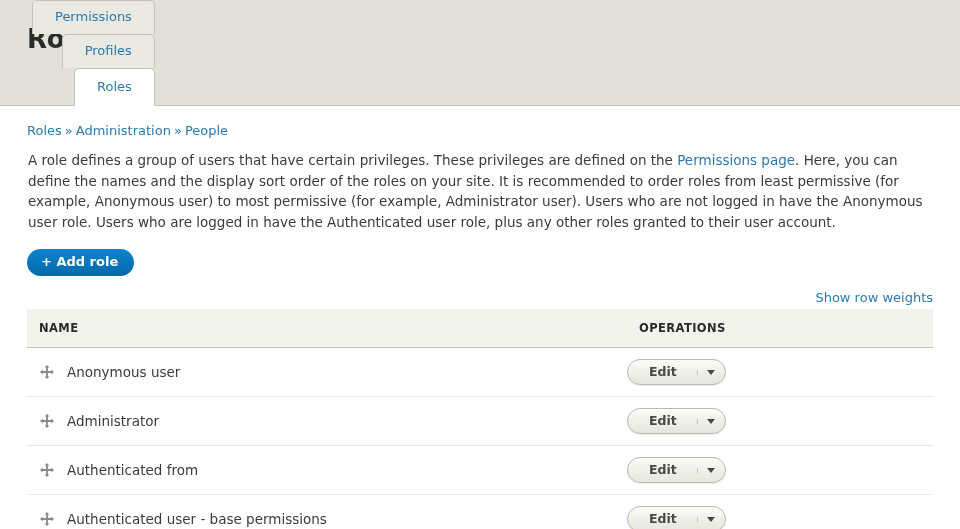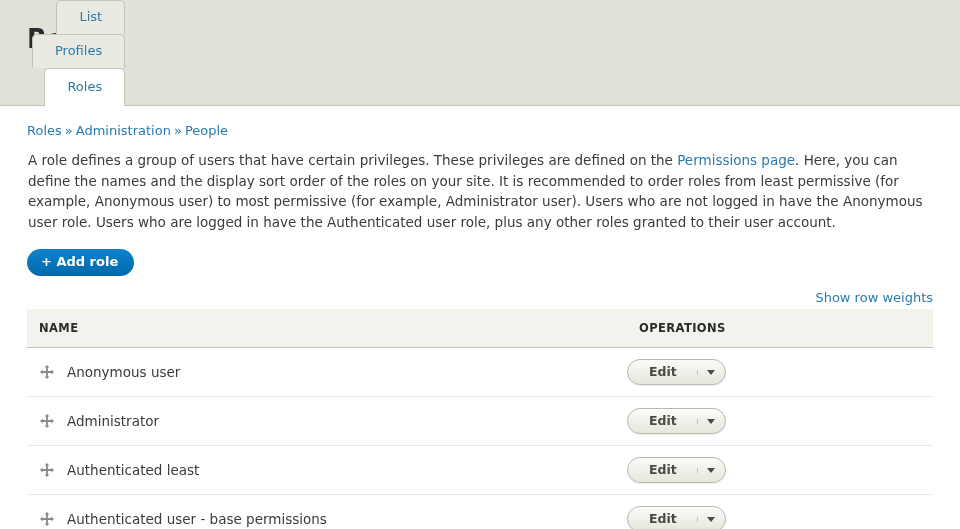--- a/index.html
+++ b/index.html
@@ -220,20 +220,23 @@
 <body>
 
 <div class="header-band">
   <h1 class="page-title">Roles</h1>
 
   <div class="tabs">
     <div class="tab">
       <span>List</span>
     </div>
     <div class="tab">
+      <span>Permissions</span>
+    </div>
+    <div class="tab">
       <span>Profiles</span>
     </div>
     <div class="tab active">
       <span>Roles</span>
     </div>
   </div>
 </div>
 
 <div class="content">
 
@@ -303,21 +306,21 @@
       </tr>
 
       <tr>
         <td>
           <div class="name-cell">
             <span class="drag-handle">
               <svg width="16" height="16" viewBox="0 0 16 16" aria-hidden="true">
                 <path d="M8 1 L10.4 3.6 L8.9 3.6 L8.9 7.1 L12.4 7.1 L12.4 5.6 L15 8 L12.4 10.4 L12.4 8.9 L8.9 8.9 L8.9 12.4 L10.4 12.4 L8 15 L5.6 12.4 L7.1 12.4 L7.1 8.9 L3.6 8.9 L3.6 10.4 L1 8 L3.6 5.6 L3.6 7.1 L7.1 7.1 L7.1 3.6 L5.6 3.6 Z" fill="#8a8a82"></path>
               </svg>
             </span>
-            <span class="role-name">Authenticated least</span>
+            <span class="role-name">Authenticated from</span>
           </div>
         </td>
         <td class="ops-cell">
           <div class="split-button">
             <button class="split-main">Edit</button>
             <span class="split-toggle">
               <span class="caret"></span>
             </span>
           </div>
         </td>

